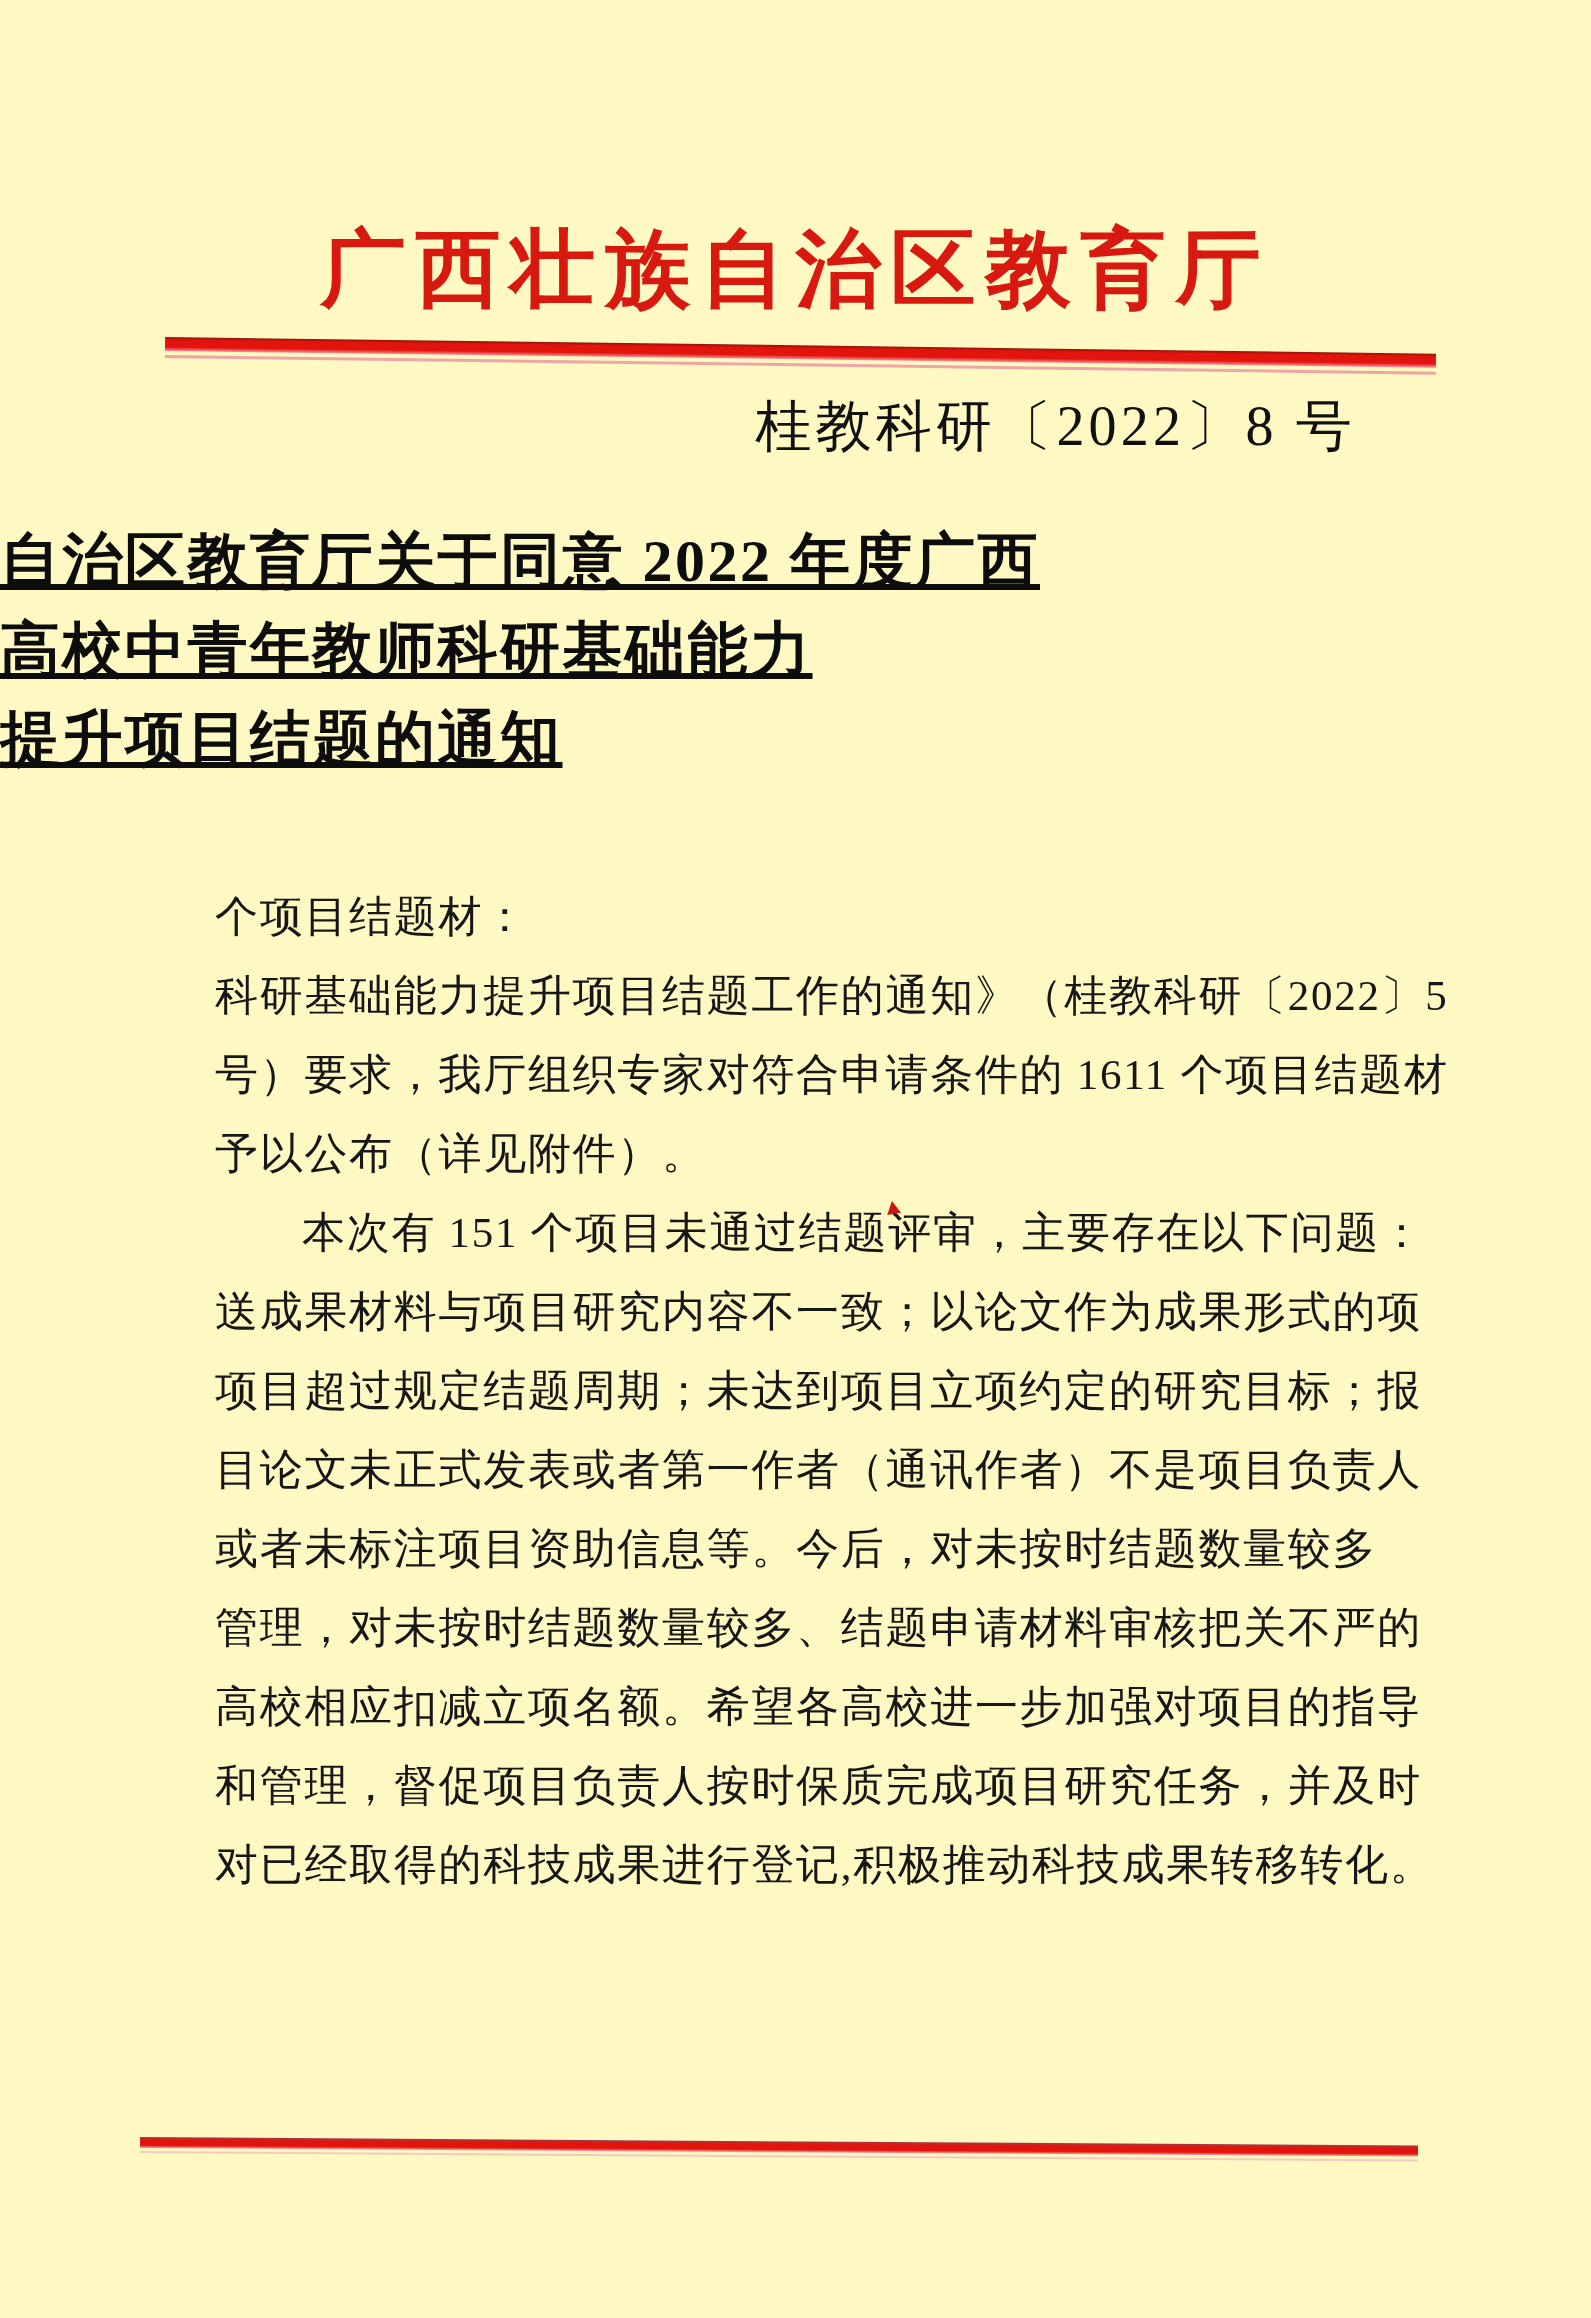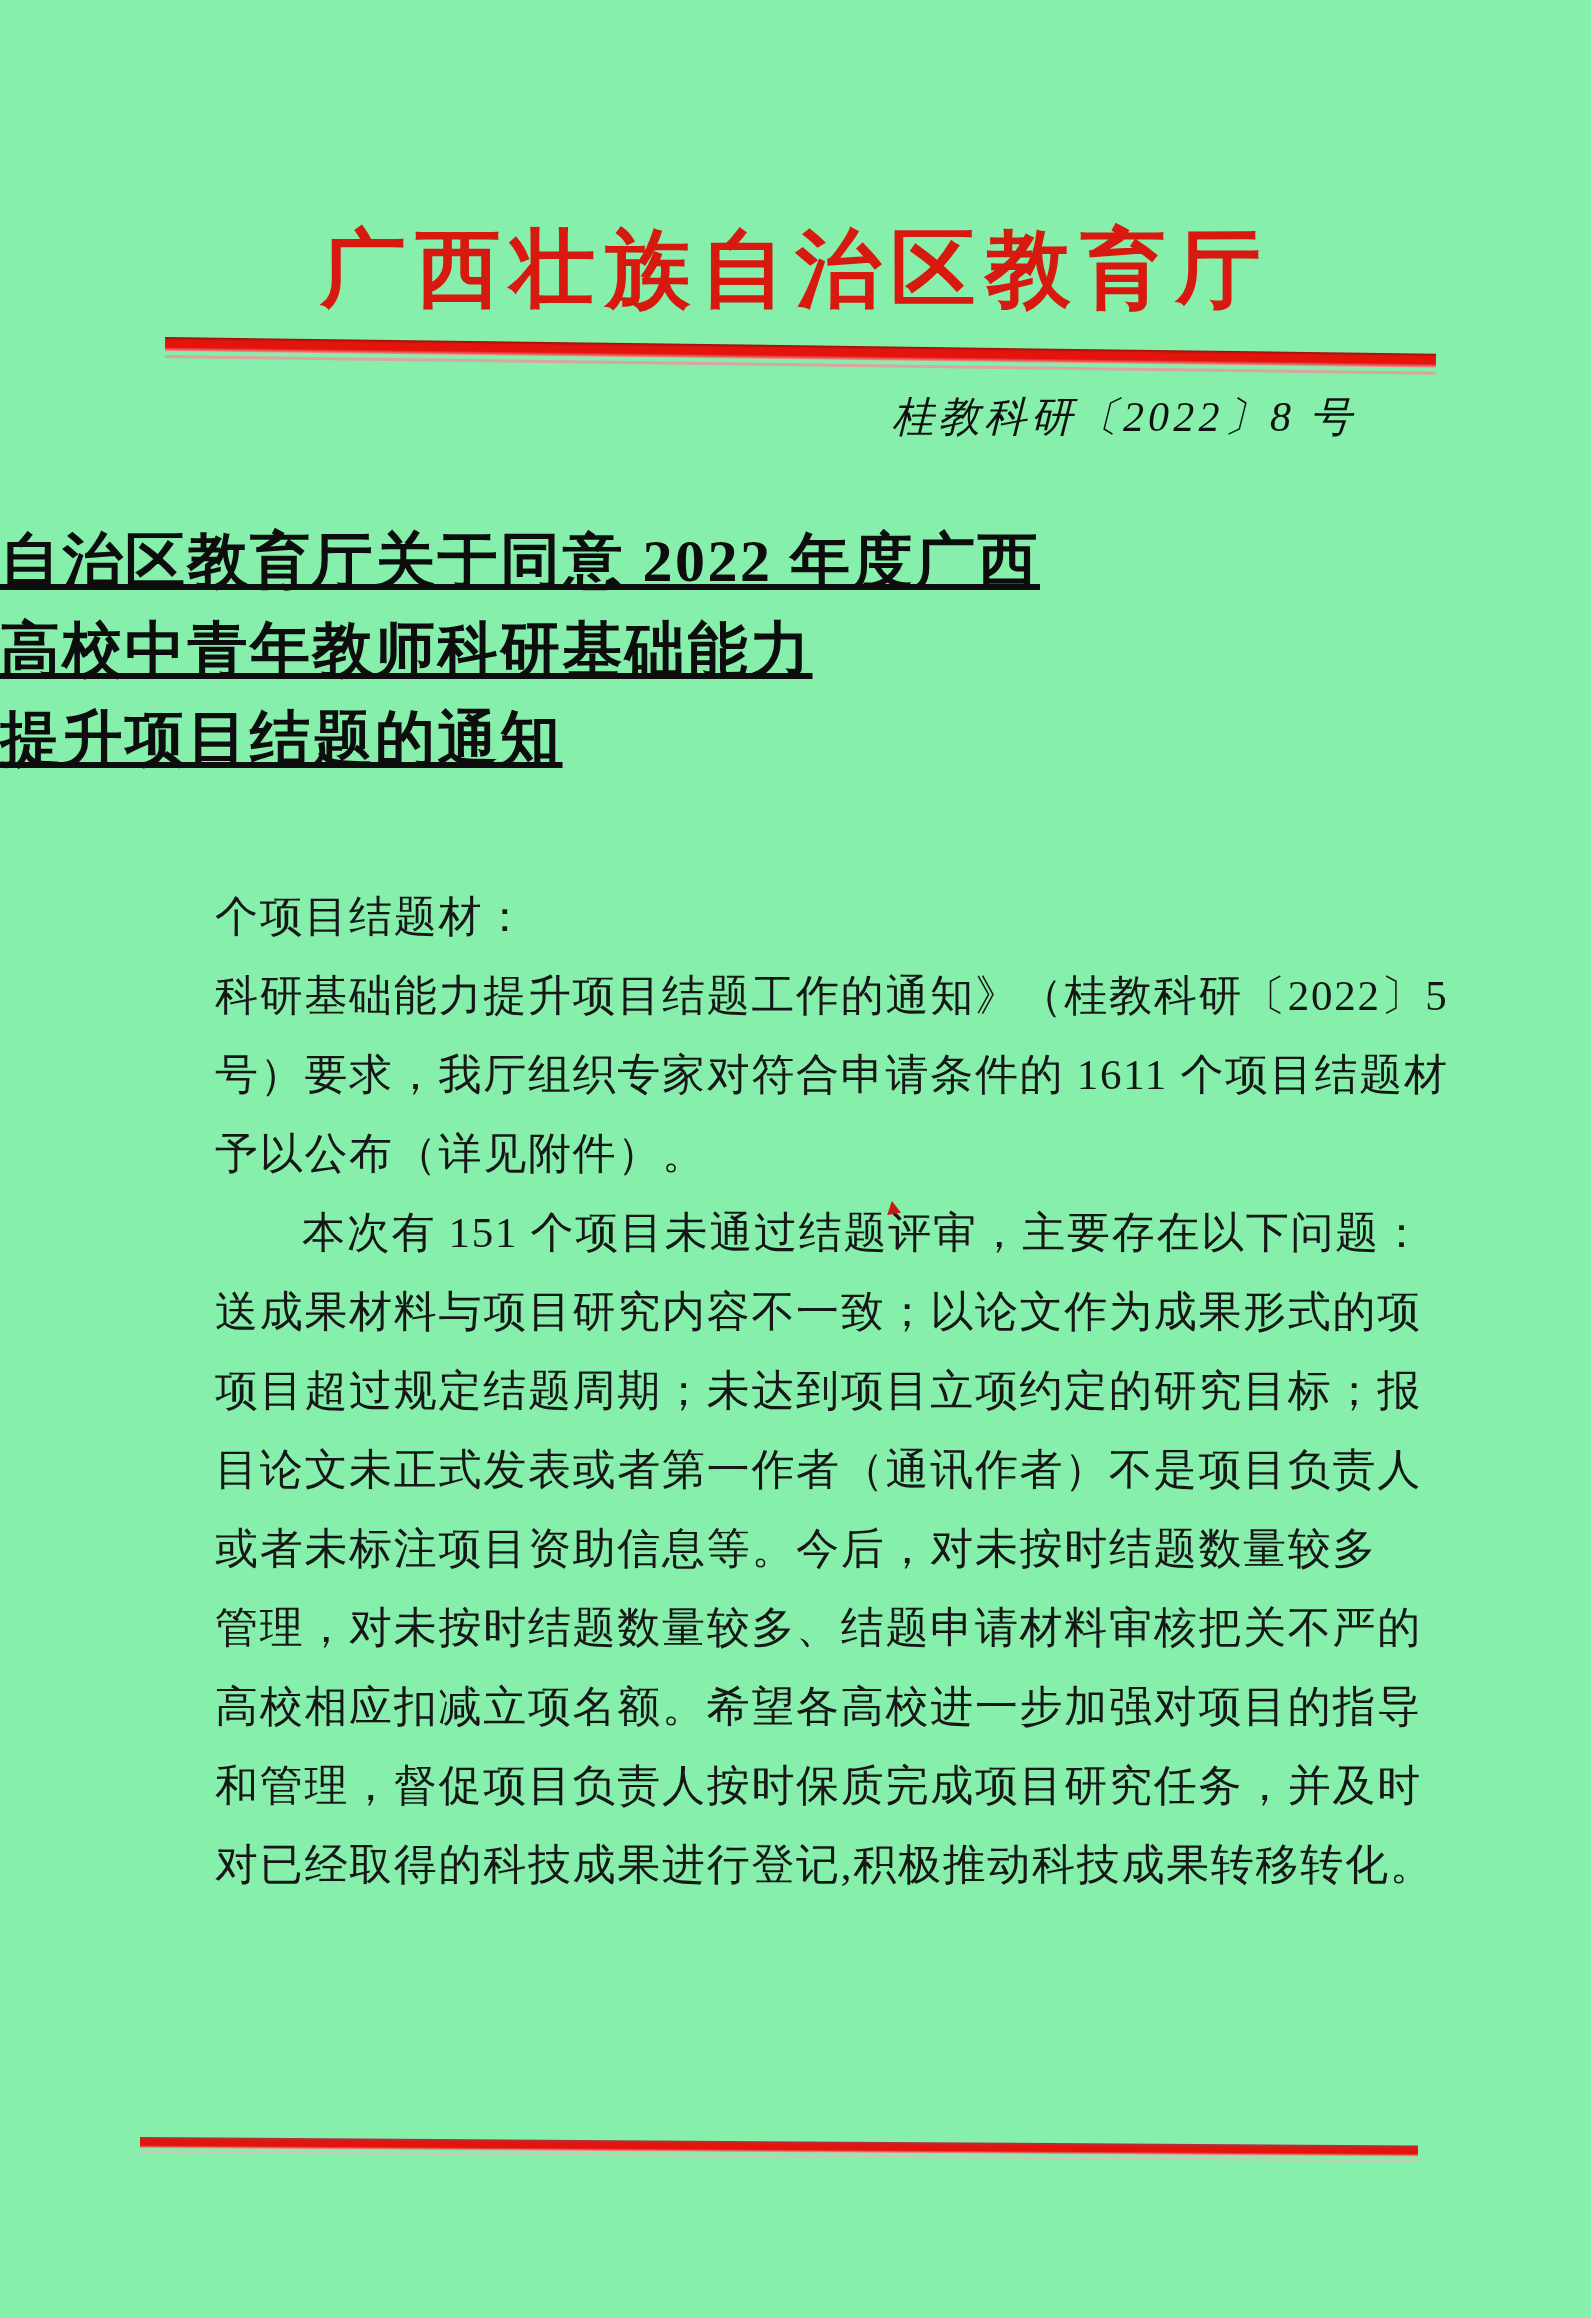--- a/index.html
+++ b/index.html
@@ -1,20 +1,20 @@
 <!DOCTYPE html>
 <html style="font-size:13.3px"><head>
 <meta charset="utf-8">
 <style>
   html, body { margin: 0; padding: 0; background: #ffffff; }
   .page {
     position: relative;
     width: 1591px;
     height: 2319px;
-    background: #86efac;
+    background: #fef9c3;
     overflow: hidden;
     font-family: "Liberation Serif", "DejaVu Serif", serif;
     color: #1a1a1a;
   }
 
   
   .letterhead {
     position: absolute;
     top: 207px;
     left: 0;
@@ -41,25 +41,24 @@
     height: 11px;
     background: linear-gradient(180deg, #a03a46 0%, #e2140c 30%, #e2140c 75%, #f1a3ab 100%);
   }
   .rule-bottom .ghost { margin-top: 2.5px; height: 2.5px; background: #edb6bc; opacity: 0.7; }
 
   
   .doc-number {
     position: absolute;
     top: 389px;
     right: 235px;
-    font-size: 42px;
+    font-size: 56px;
     letter-spacing: 4.2px;
     color: #111111;
     white-space: nowrap;
-    font-style: italic;
   }
 
   
   .doc-title {
     position: absolute;
     top: 517px;
     left: 0;
     width: 100%;
     text-align: left;
     font-size: 60px;

